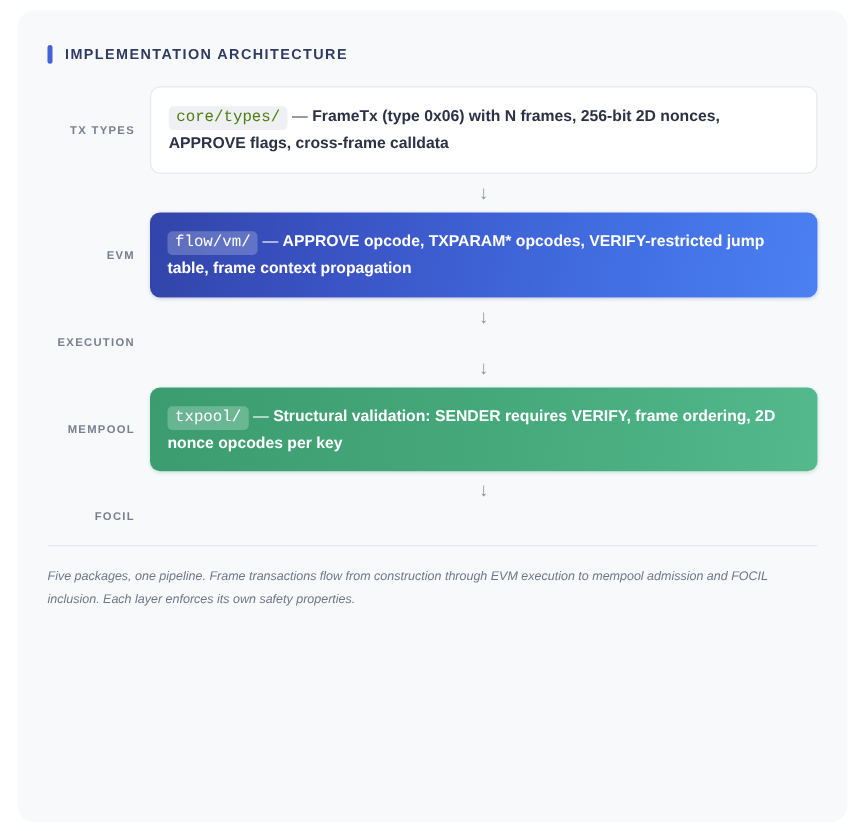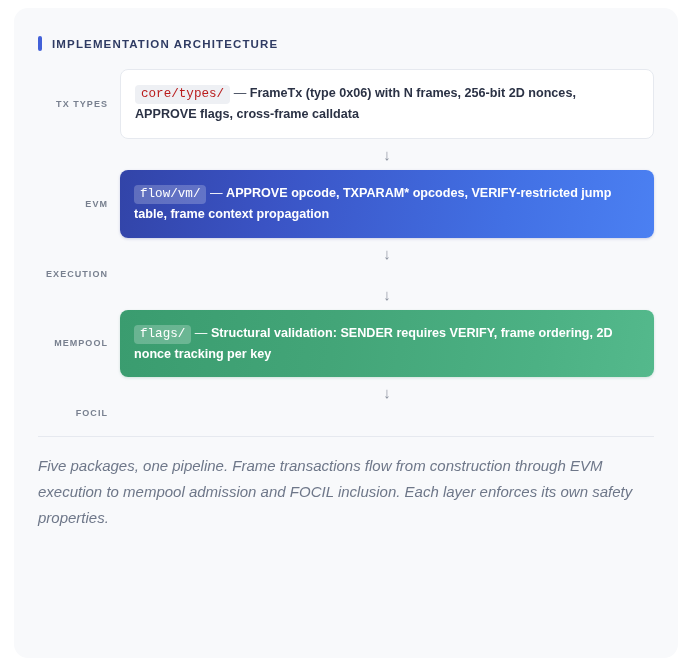--- a/index.html
+++ b/index.html
@@ -86,21 +86,21 @@
   }
 
   .box b.pkg {
     font-family: "Liberation Mono", monospace;
     font-weight: normal;
     font-size: 12.6px;
     padding: 2px 6px 3px 6px;
     border-radius: 4px;
     white-space: nowrap;
   }
-  .box.plain b.pkg  { background: #eef0f4; color: #b91c1c; }
+  .box.plain b.pkg  { background: #eef0f4; color: #4d7c0f; }
   .box.blue  b.pkg  { background: rgba(255,255,255,0.22); color: #ffffff; }
   .box.green b.pkg  { background: rgba(255,255,255,0.24); color: #ffffff; }
 
   .box b.desc { font-weight: bold; }
   .box.plain b.desc { font-weight: bold; color: #2b3245; }
 
   .sep { display: inline; }
 
   
   .arrow-row {
@@ -114,21 +114,21 @@
     font-size: 15px;
     line-height: 1;
     padding: 8px 0 8px 0;
   }
 
   
   .footer {
     margin: 18px 24px 0 24px;
     padding-top: 16px;
     border-top: 1px solid #e6e9ef;
-    font-size: 15px;
+    font-size: 10px;
     font-style: italic;
     line-height: 1.72;
     color: #6e7789;
   }
 </style>
 </head>
 <body>
 
 <div class="card">
 
@@ -172,23 +172,23 @@
     </div>
 
     <div class="arrow-row">
       <div class="arrow-spacer"></div>
       <div class="arrow-wrap">↓</div>
     </div>
 
     <div class="row">
       <div class="row-label">MEMPOOL</div>
       <div class="box green">
-        <b class="pkg">flags/</b>
+        <b class="pkg">txpool/</b>
         <span class="sep">—</span>
-        <b class="desc">Structural validation: SENDER requires VERIFY, frame ordering, 2D nonce tracking per key</b>
+        <b class="desc">Structural validation: SENDER requires VERIFY, frame ordering, 2D nonce opcodes per key</b>
       </div>
     </div>
 
     <div class="arrow-row">
       <div class="arrow-spacer"></div>
       <div class="arrow-wrap">↓</div>
     </div>
 
     <div class="row">
       <div class="row-label">FOCIL</div>

